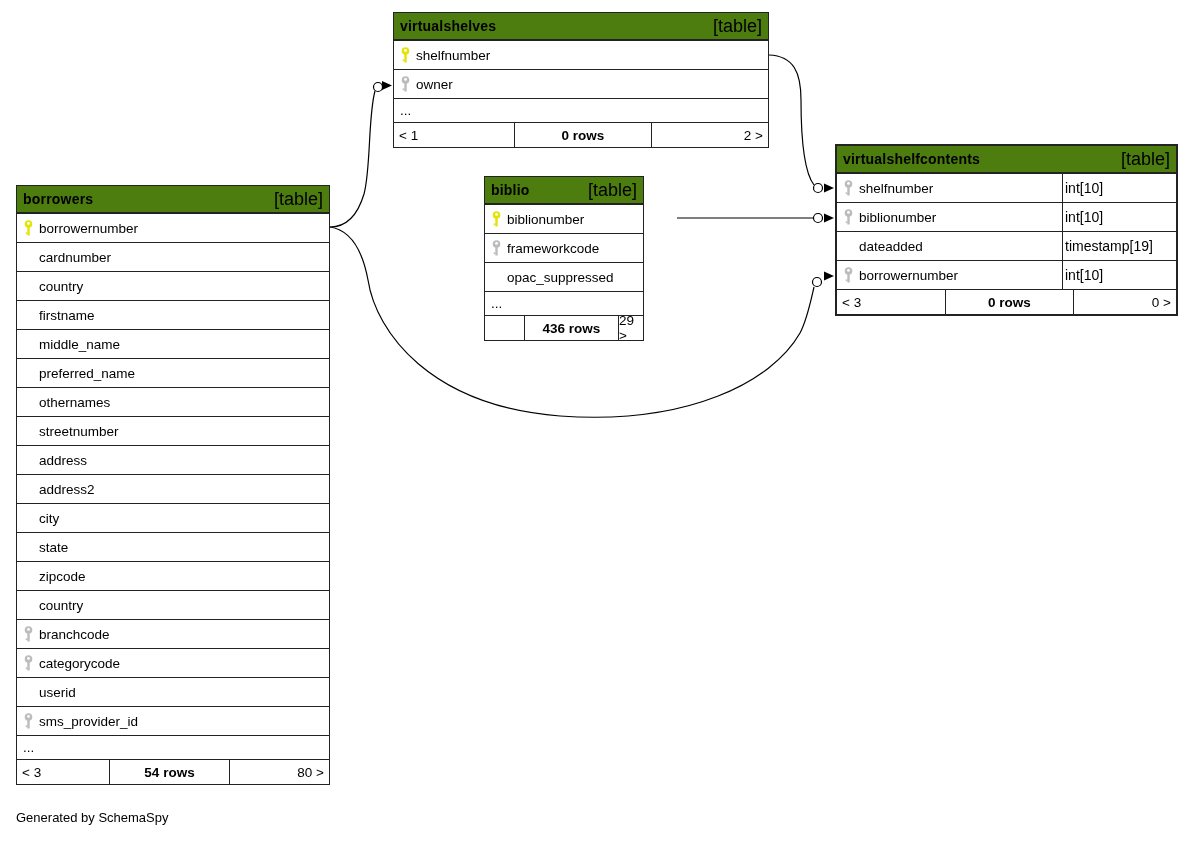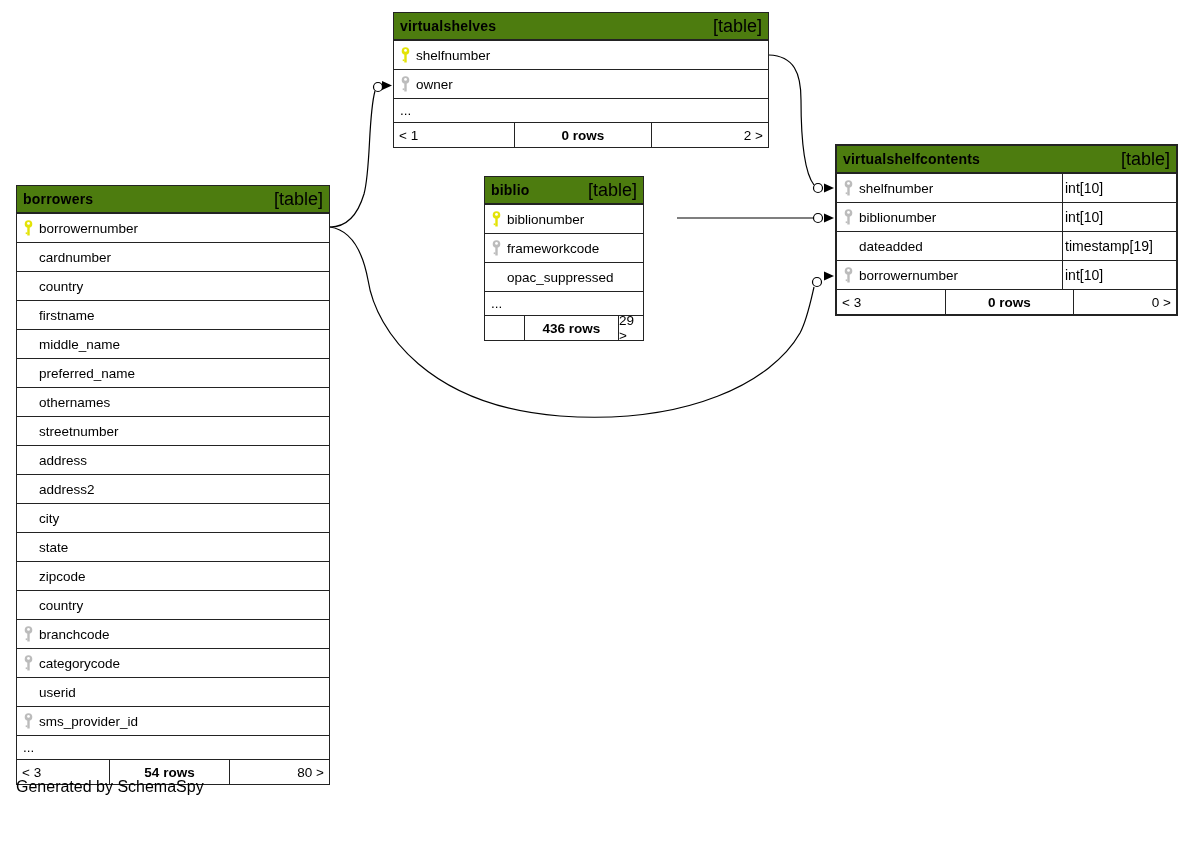--- a/index.html
+++ b/index.html
@@ -31,21 +31,21 @@
     flex:0 0 111px;align-self:stretch;display:flex;align-items:center;
     border-left:1px solid #232323;padding-left:2px;font-size:14px;white-space:nowrap;
   }
   .tfoot{height:24px;display:flex;align-items:stretch;font-size:13.5px;}
   .tfoot span{display:flex;align-items:center;box-sizing:border-box;}
   .f-prev{padding-left:5px;}
   .f-rows{justify-content:center;border-left:1px solid #232323;font-weight:bold;}
   .f-next{flex:1;justify-content:flex-end;padding-right:5px;border-left:1px solid #232323;}
   .pk-fill{fill:#e3e307;}
   .fk-fill{fill:#bcbcbc;}
-  .gen-note{position:absolute;left:16px;top:778px;font-size:16px;z-index:2;}
+  .gen-note{position:absolute;left:16px;top:810px;font-size:13px;z-index:2;}
 </style>
 </head>
 <body>
 
 <svg class="rel-layer" width="1197" height="844" viewBox="0 0 1197 844">
   <g fill="none" stroke="#000000" stroke-width="1.2">
     <path d="M769,55 C794,56 801,73 801,100 C801,140 804,172 814,185"></path>
     <path d="M677,218 L814,218"></path>
     <path d="M330,227 C348,227 358,214 364,194 C371,168 368,116 375,91"></path>
     <path d="M330,227 C350,230 362,248 368,280 C376,332 430,406 560,416 C688,425 772,382 800,333 C807,320 811,300 814,287"></path>

